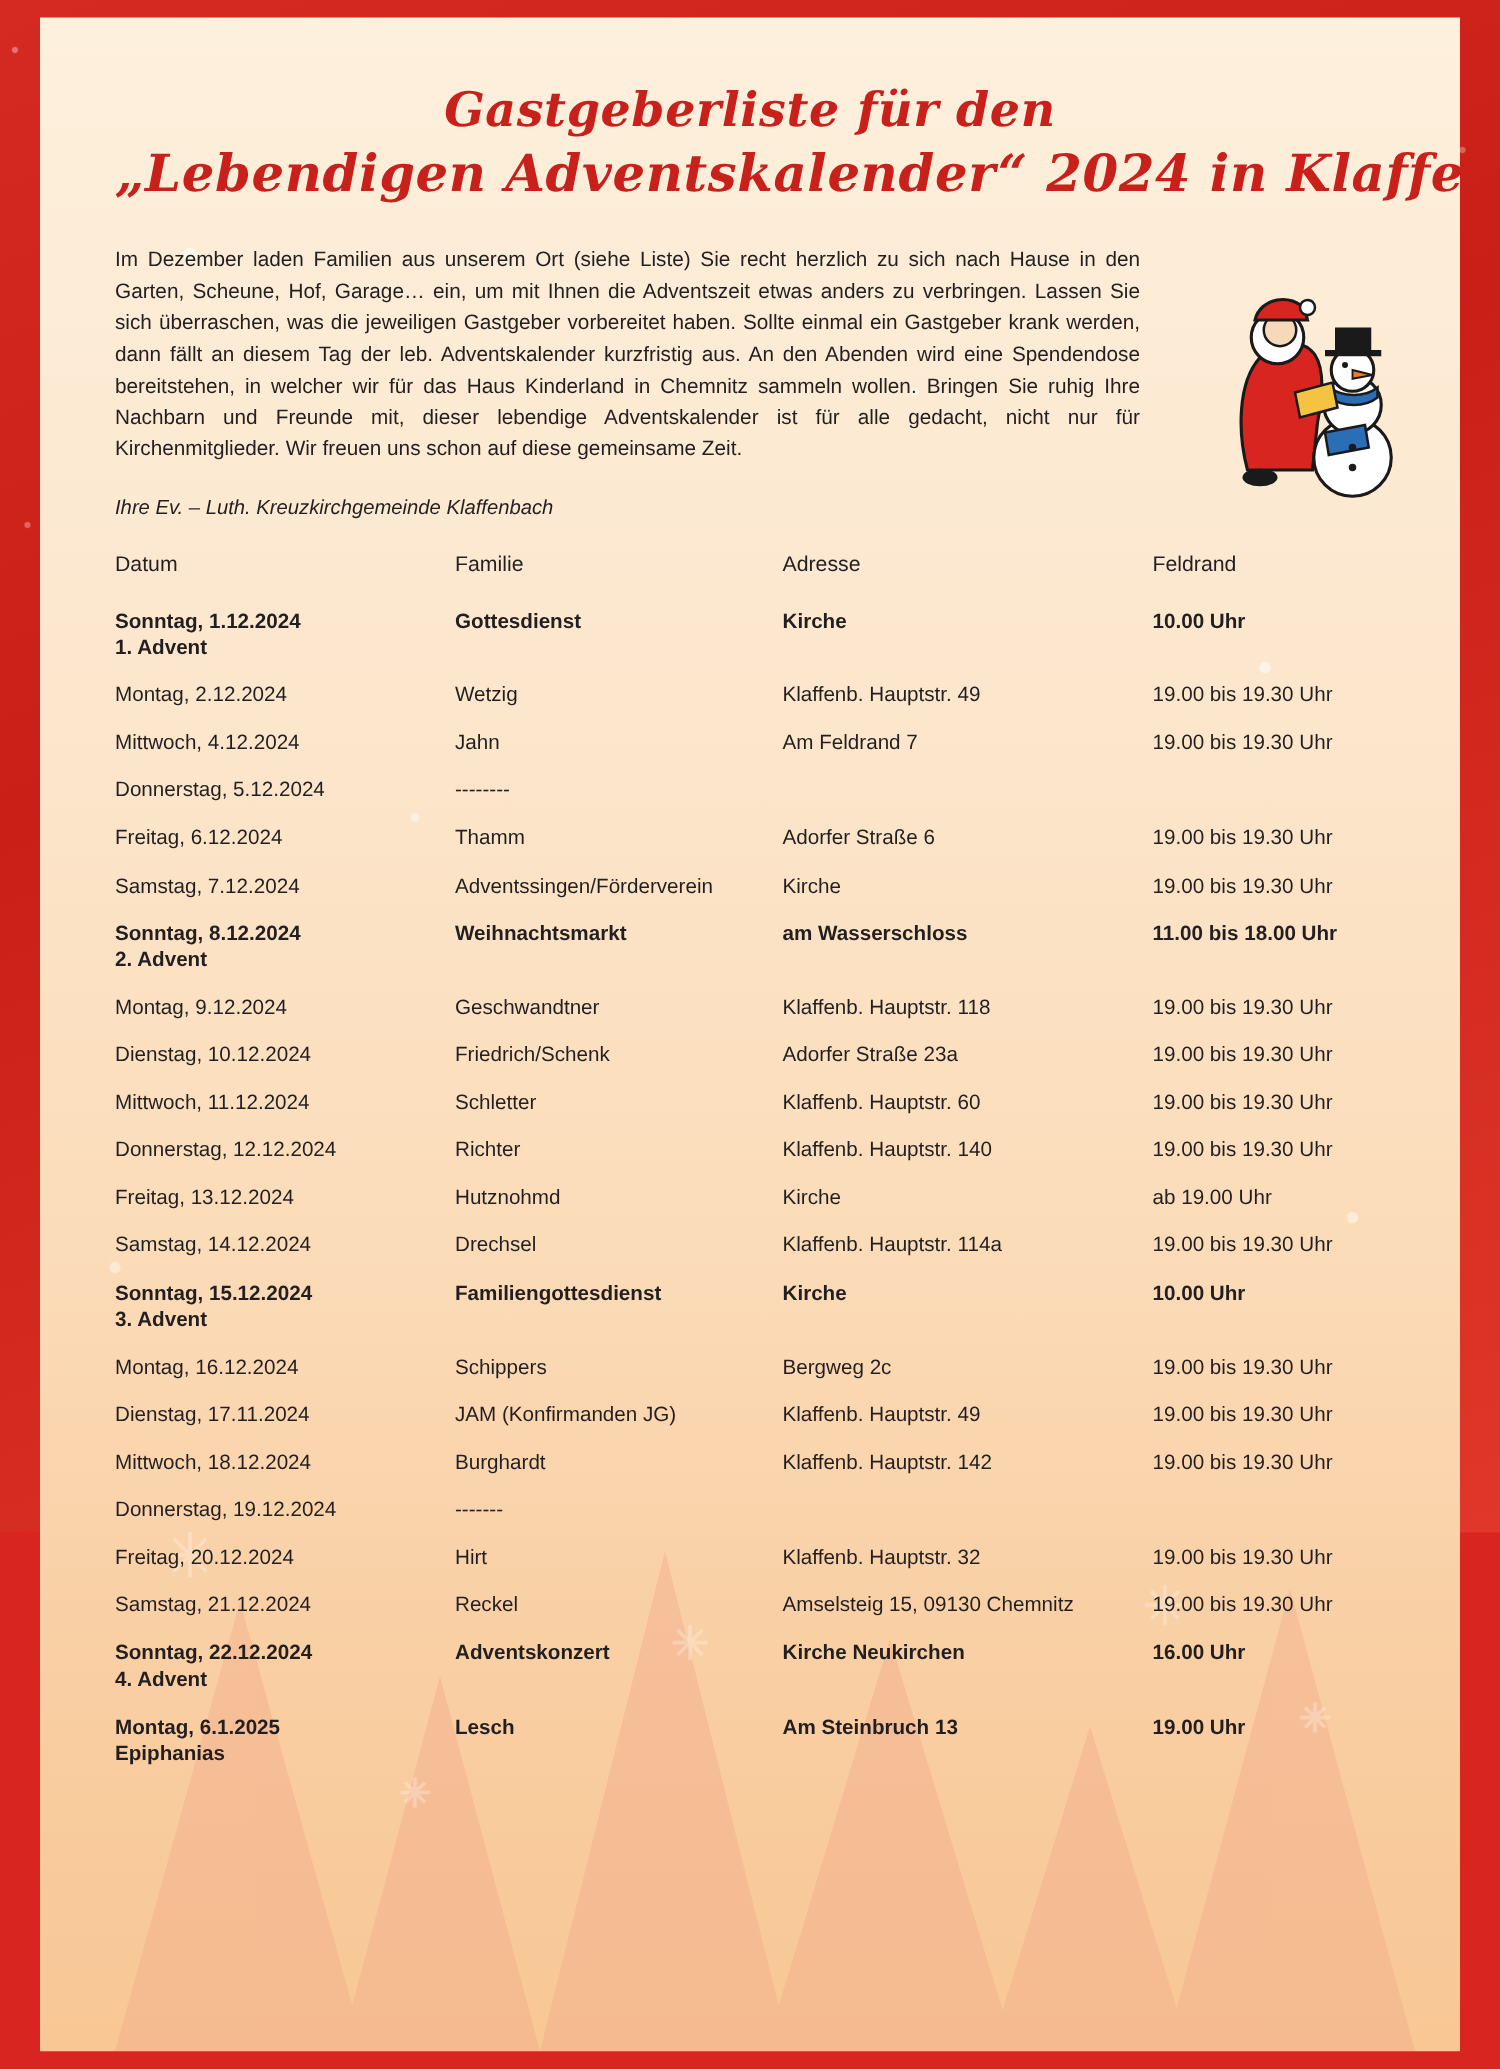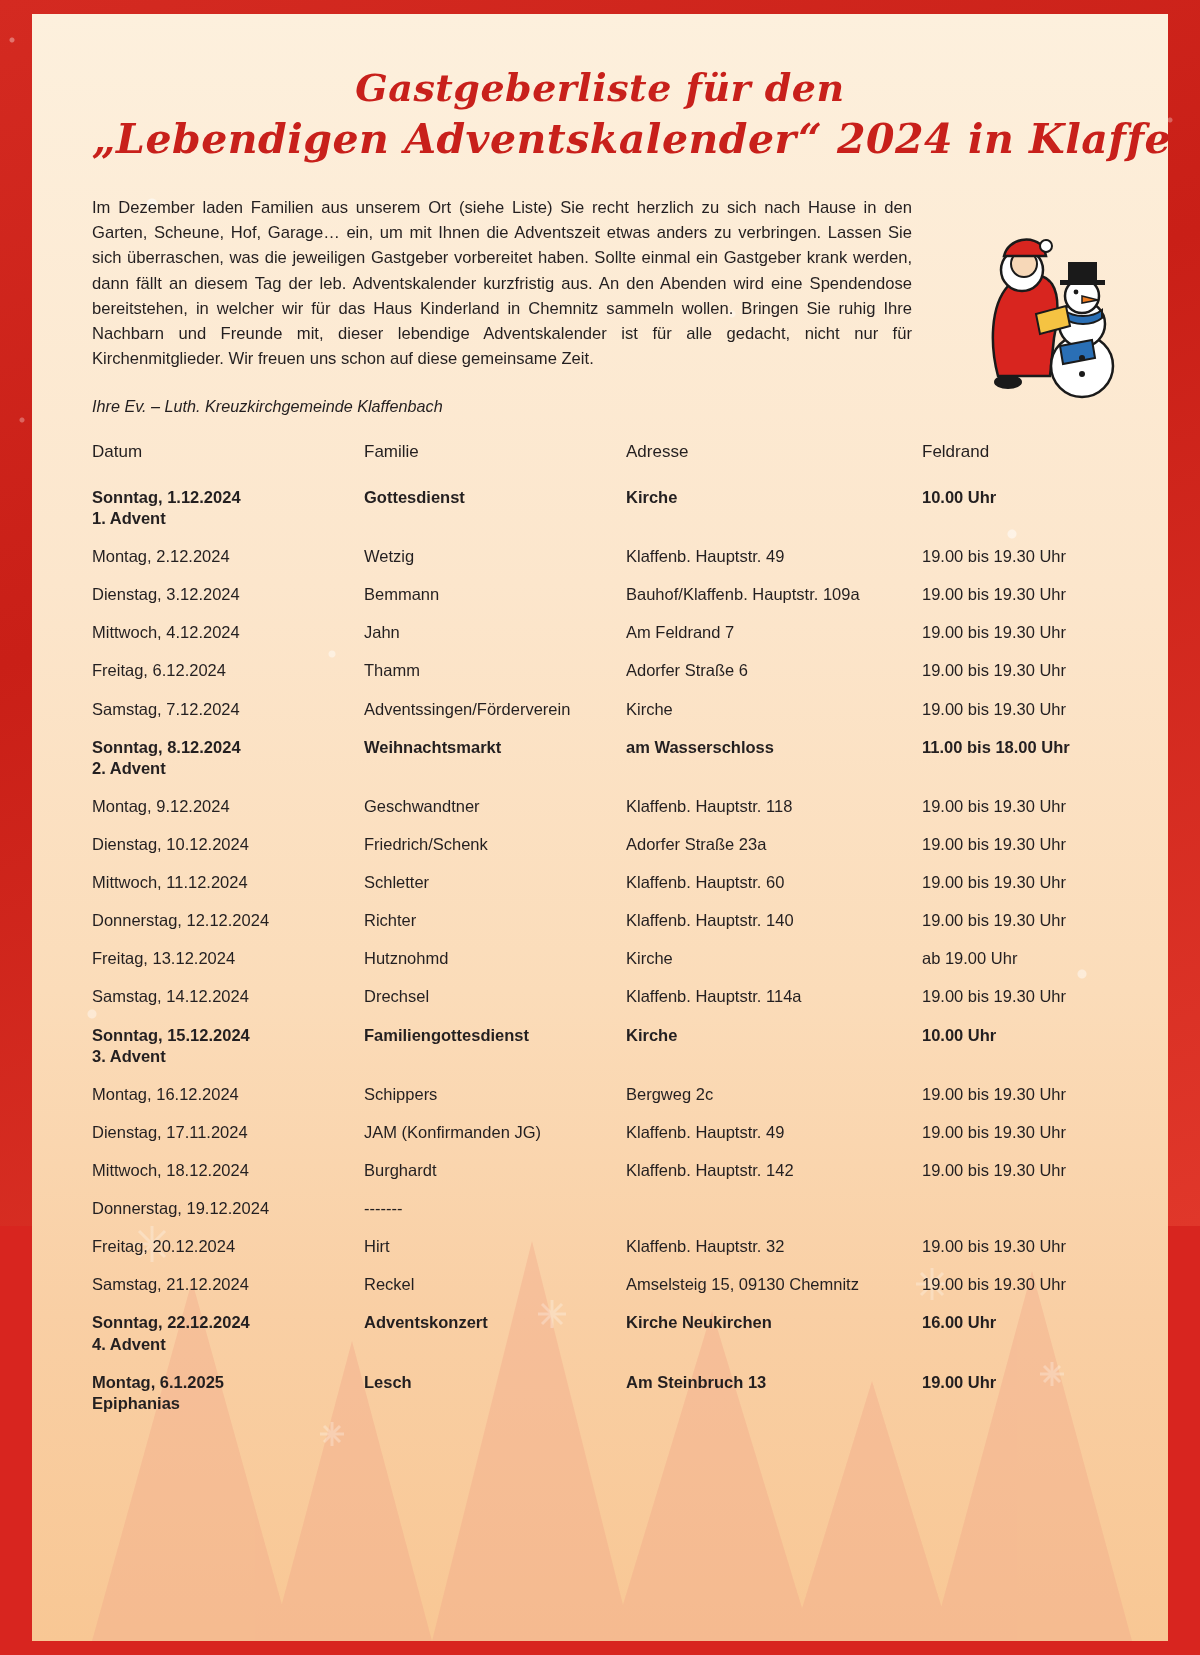--- a/index.html
+++ b/index.html
@@ -270,30 +270,30 @@
               <td>Kirche</td>
               <td>10.00 Uhr</td>
             </tr>
             <tr>
               <td><span>Montag, 2.12.2024</span></td>
               <td>Wetzig</td>
               <td>Klaffenb. Hauptstr. 49</td>
               <td>19.00 bis 19.30 Uhr</td>
             </tr>
             <tr>
-              <td><span>Dienstag, 3.12.2024</span></td>
-              <td>Bemmann</td>
-              <td>Bauhof/Klaffenb. Hauptstr. 109a</td>
-              <td>19.00 bis 19.30 Uhr</td>
-            </tr>
-            <tr>
               <td><span>Mittwoch, 4.12.2024</span></td>
               <td>Jahn</td>
               <td>Am Feldrand 7</td>
               <td>19.00 bis 19.30 Uhr</td>
+            </tr>
+            <tr>
+              <td><span>Donnerstag, 5.12.2024</span></td>
+              <td>--------</td>
+              <td></td>
+              <td></td>
             </tr>
             <tr>
               <td><span>Freitag, 6.12.2024</span></td>
               <td>Thamm</td>
               <td>Adorfer Straße 6</td>
               <td>19.00 bis 19.30 Uhr</td>
             </tr>
             <tr>
               <td><span>Samstag, 7.12.2024</span></td>
               <td>Adventssingen/Förderverein</td>

